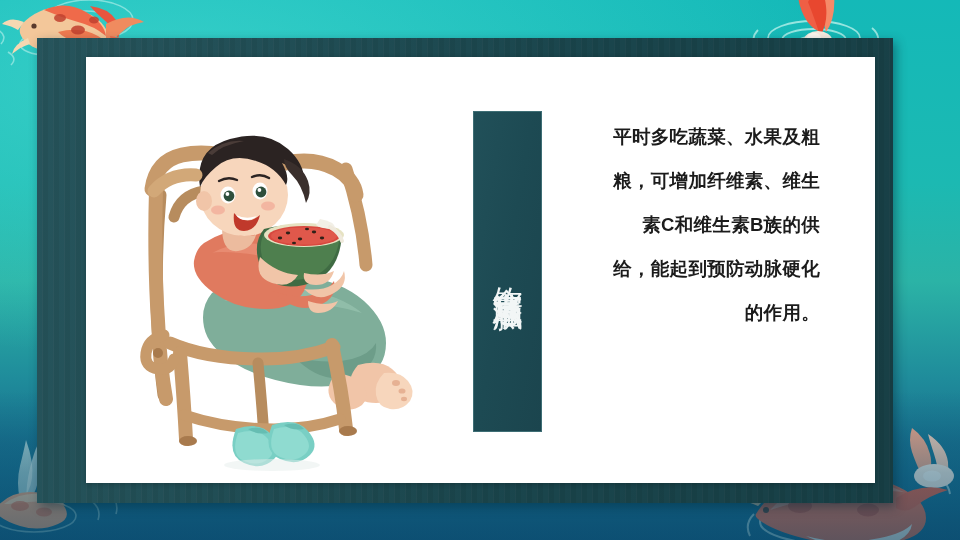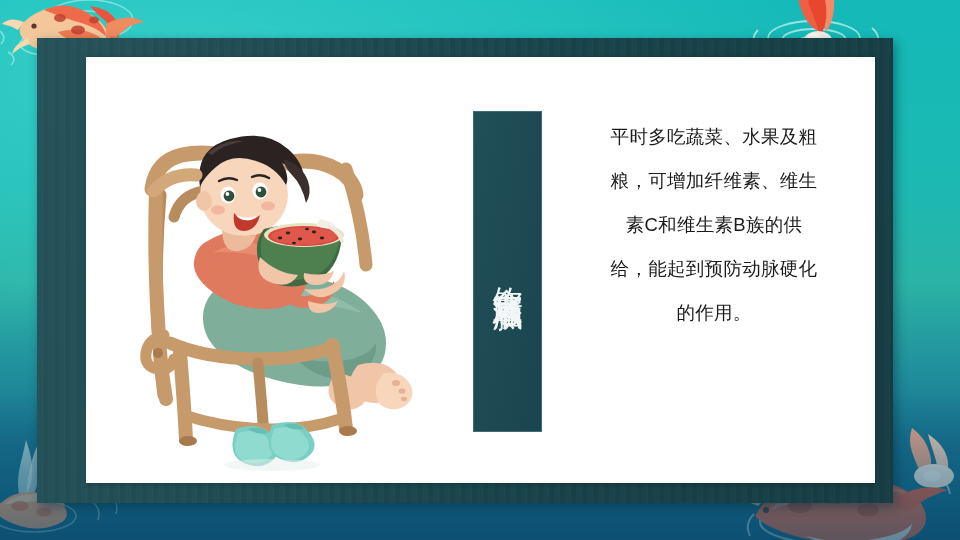--- a/index.html
+++ b/index.html
@@ -98,22 +98,22 @@
 
   
   .body-copy{
     position:absolute;
     left:522px; top:58px;         
     width:212px;
     font-size:18.5px;
     line-height:44px;
     color:#1b1b1b;
     letter-spacing:.3px;
-    font-weight:400;
-    text-align:center;
+    font-weight:700;
+    text-align:right;
   }
 
   
   .illus{
     position:absolute;
     left:22px; top:20px;           
     width:330px; height:400px;
   }
   .illus svg{ display:block; width:100%; height:100%; }
 </style>

